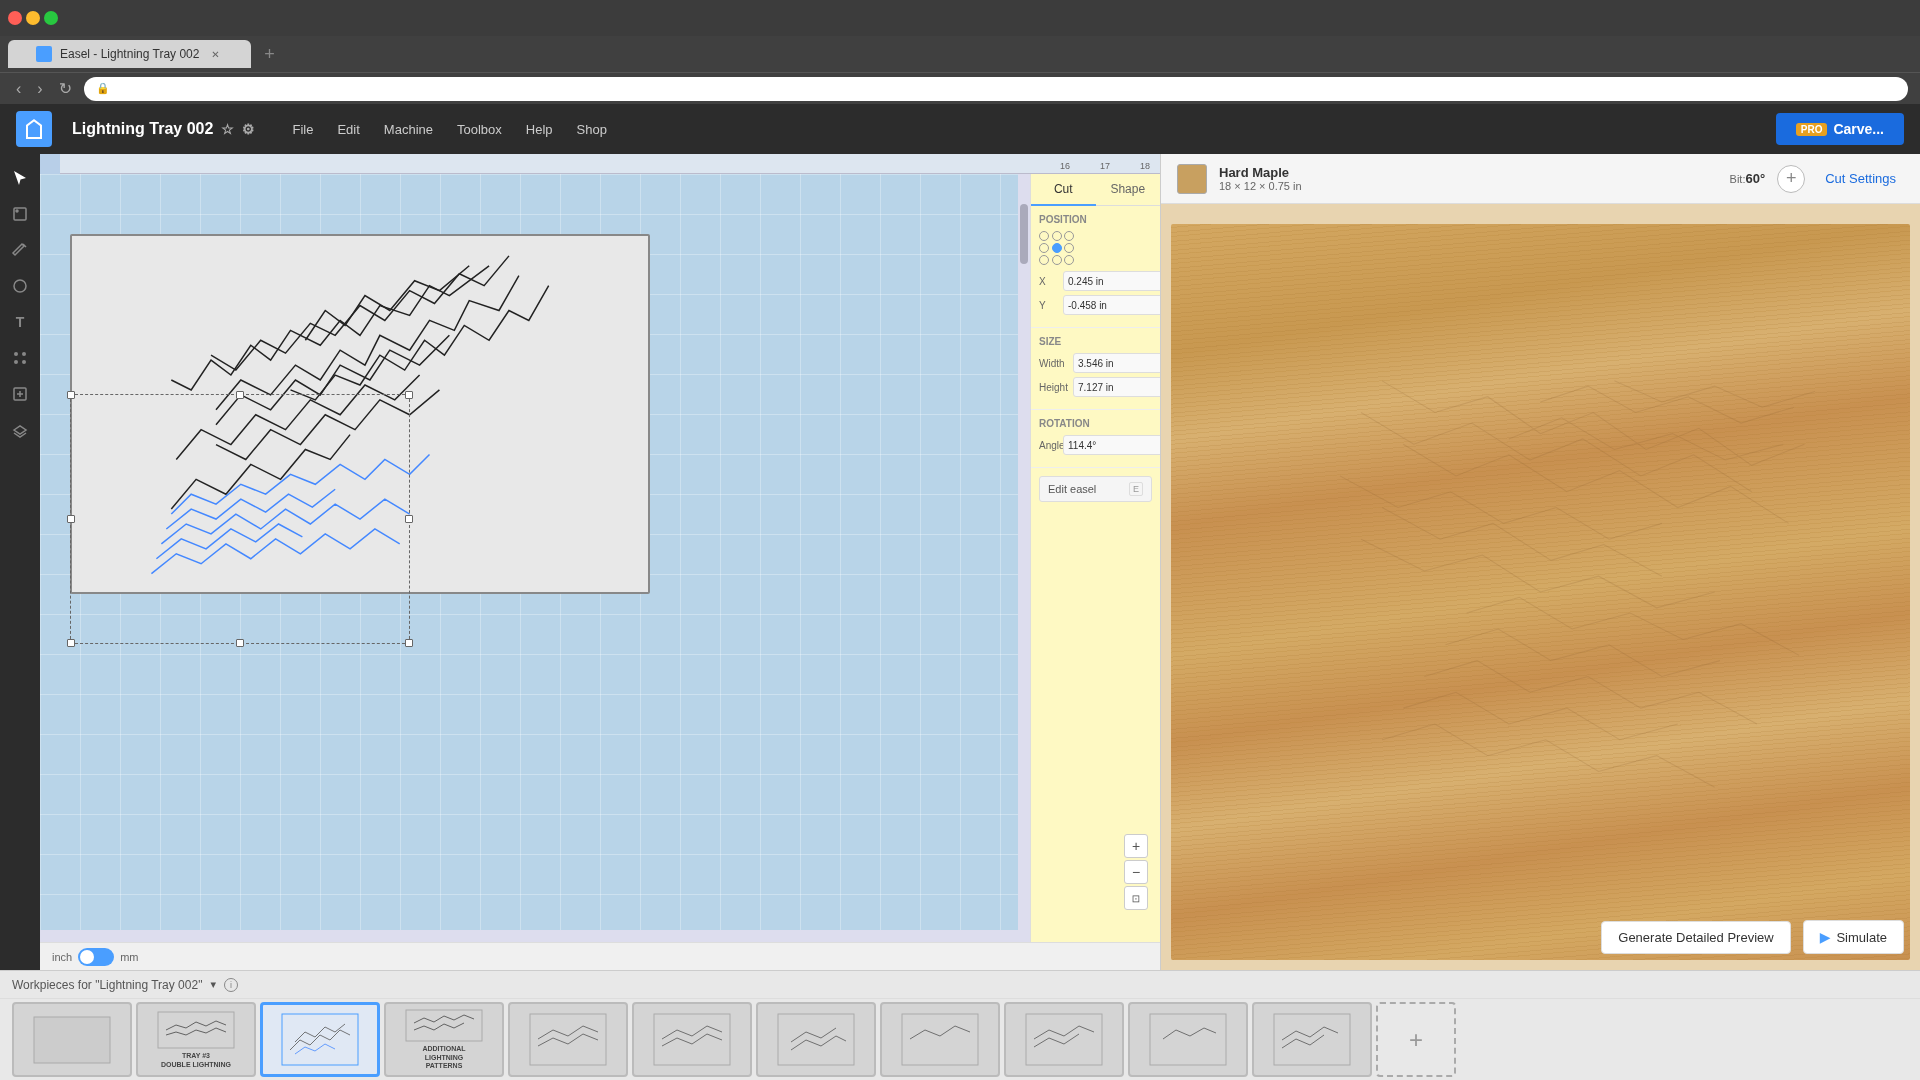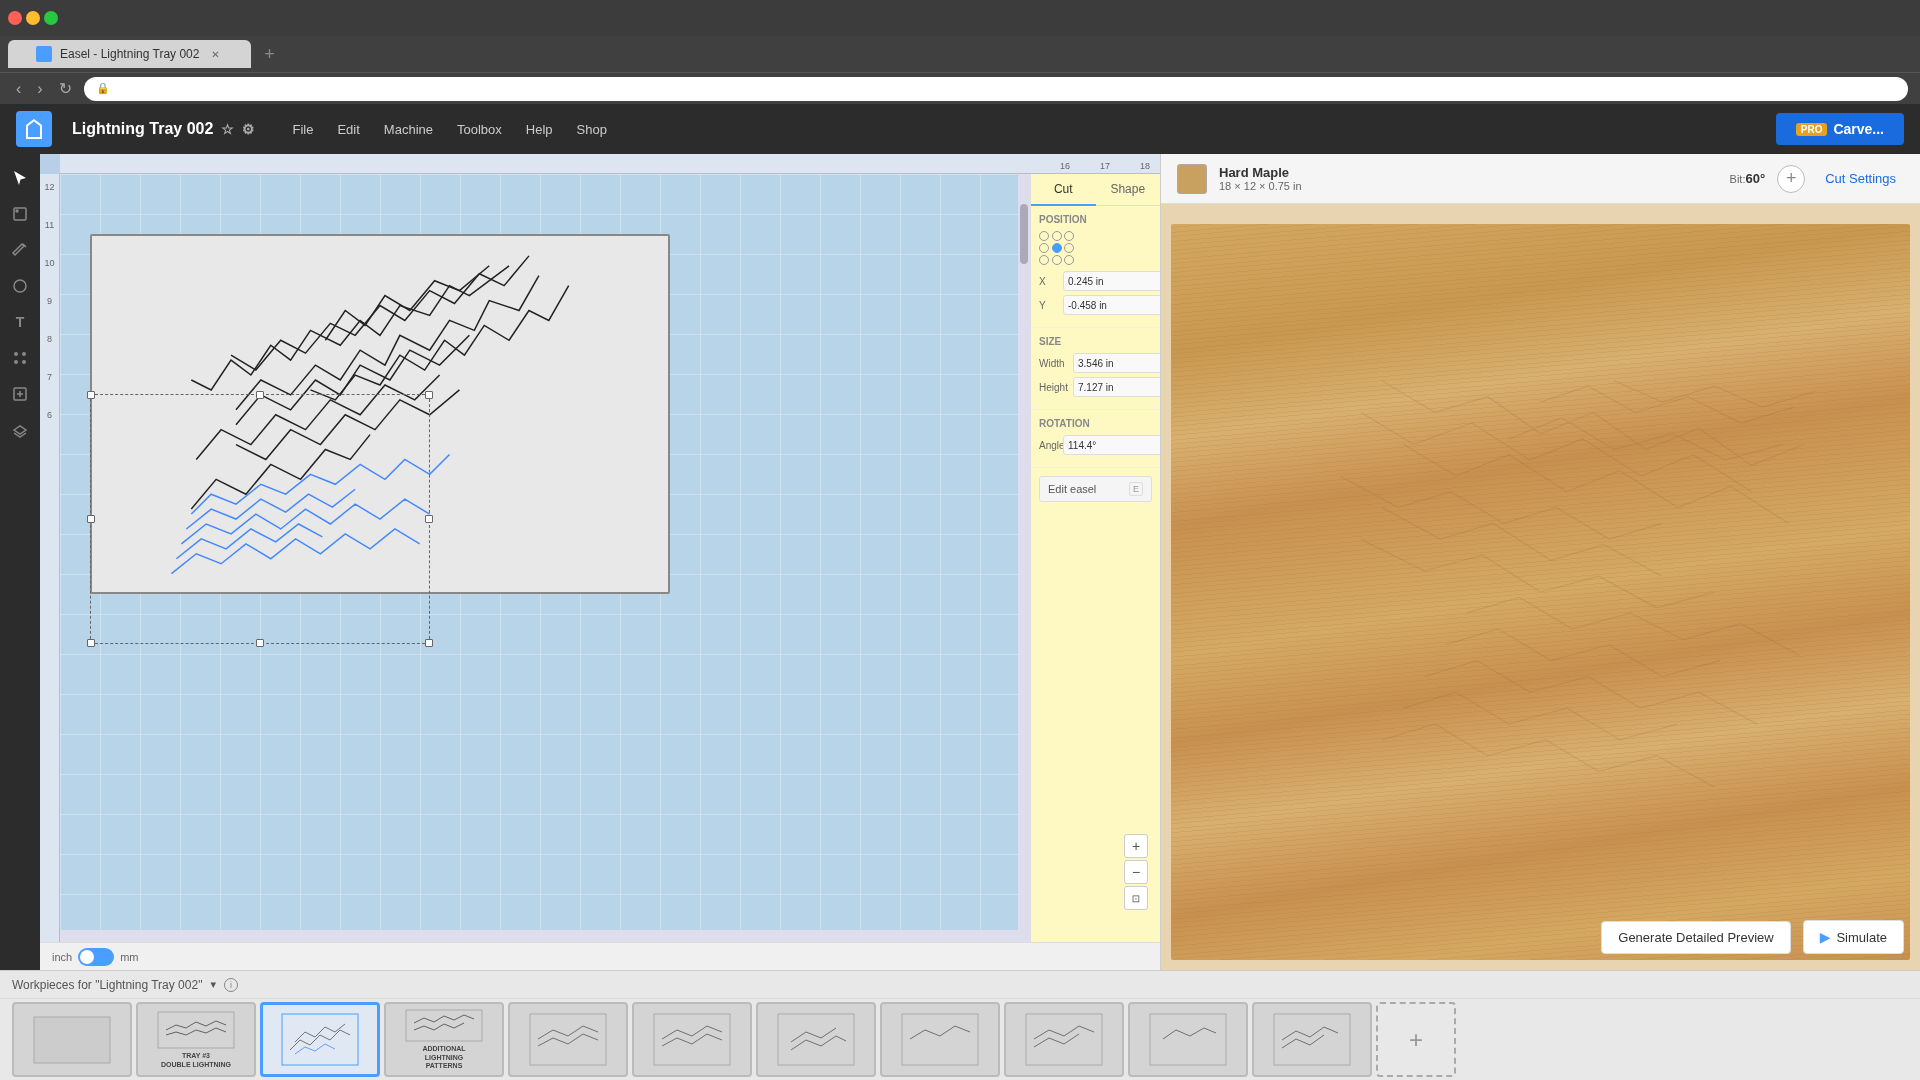--- a/index.html
+++ b/index.html
@@ -527,29 +527,20 @@
     <div class="canvas-area">
 
       <div class="ruler-h" style="position:relative; height:20px; background:#dde6f0; border-bottom:1px solid #bbc; margin-left:20px; overflow:hidden;">
         <span style="position:absolute; right:90px; bottom:2px; font-size:9px; color:#666;">16</span>
         <span style="position:absolute; right:50px; bottom:2px; font-size:9px; color:#666;">17</span>
         <span style="position:absolute; right:10px; bottom:2px; font-size:9px; color:#666;">18</span>
       </div>
 
       <div class="canvas-container">
 
-        <div class="ruler-v">
-          <span style="font-size:9px;color:#666;">12</span>
-          <span style="font-size:9px;color:#666;">11</span>
-          <span style="font-size:9px;color:#666;">10</span>
-          <span style="font-size:9px;color:#666;">9</span>
-          <span style="font-size:9px;color:#666;">8</span>
-          <span style="font-size:9px;color:#666;">7</span>
-          <span style="font-size:9px;color:#666;">6</span>
-        </div>
 
         <div class="canvas">
           <div class="canvas-grid"></div>
 
           <div class="workpiece">
             <svg class="lightning-path" viewBox="0 0 580 360">
 
               <g stroke="#222" stroke-width="1.5" fill="none">
                 <path d="M420 30 L380 60 L360 50 L340 80 L310 70 L290 100 L270 85 L250 110 L220 95 L200 125 L180 110 L160 140 L140 125 L120 155 L100 145"></path>
                 <path d="M450 40 L430 75 L400 65 L385 95 L360 85 L340 115 L310 100 L295 130 L270 115 L250 145 L225 130 L200 160 L170 145 L145 175"></path>

